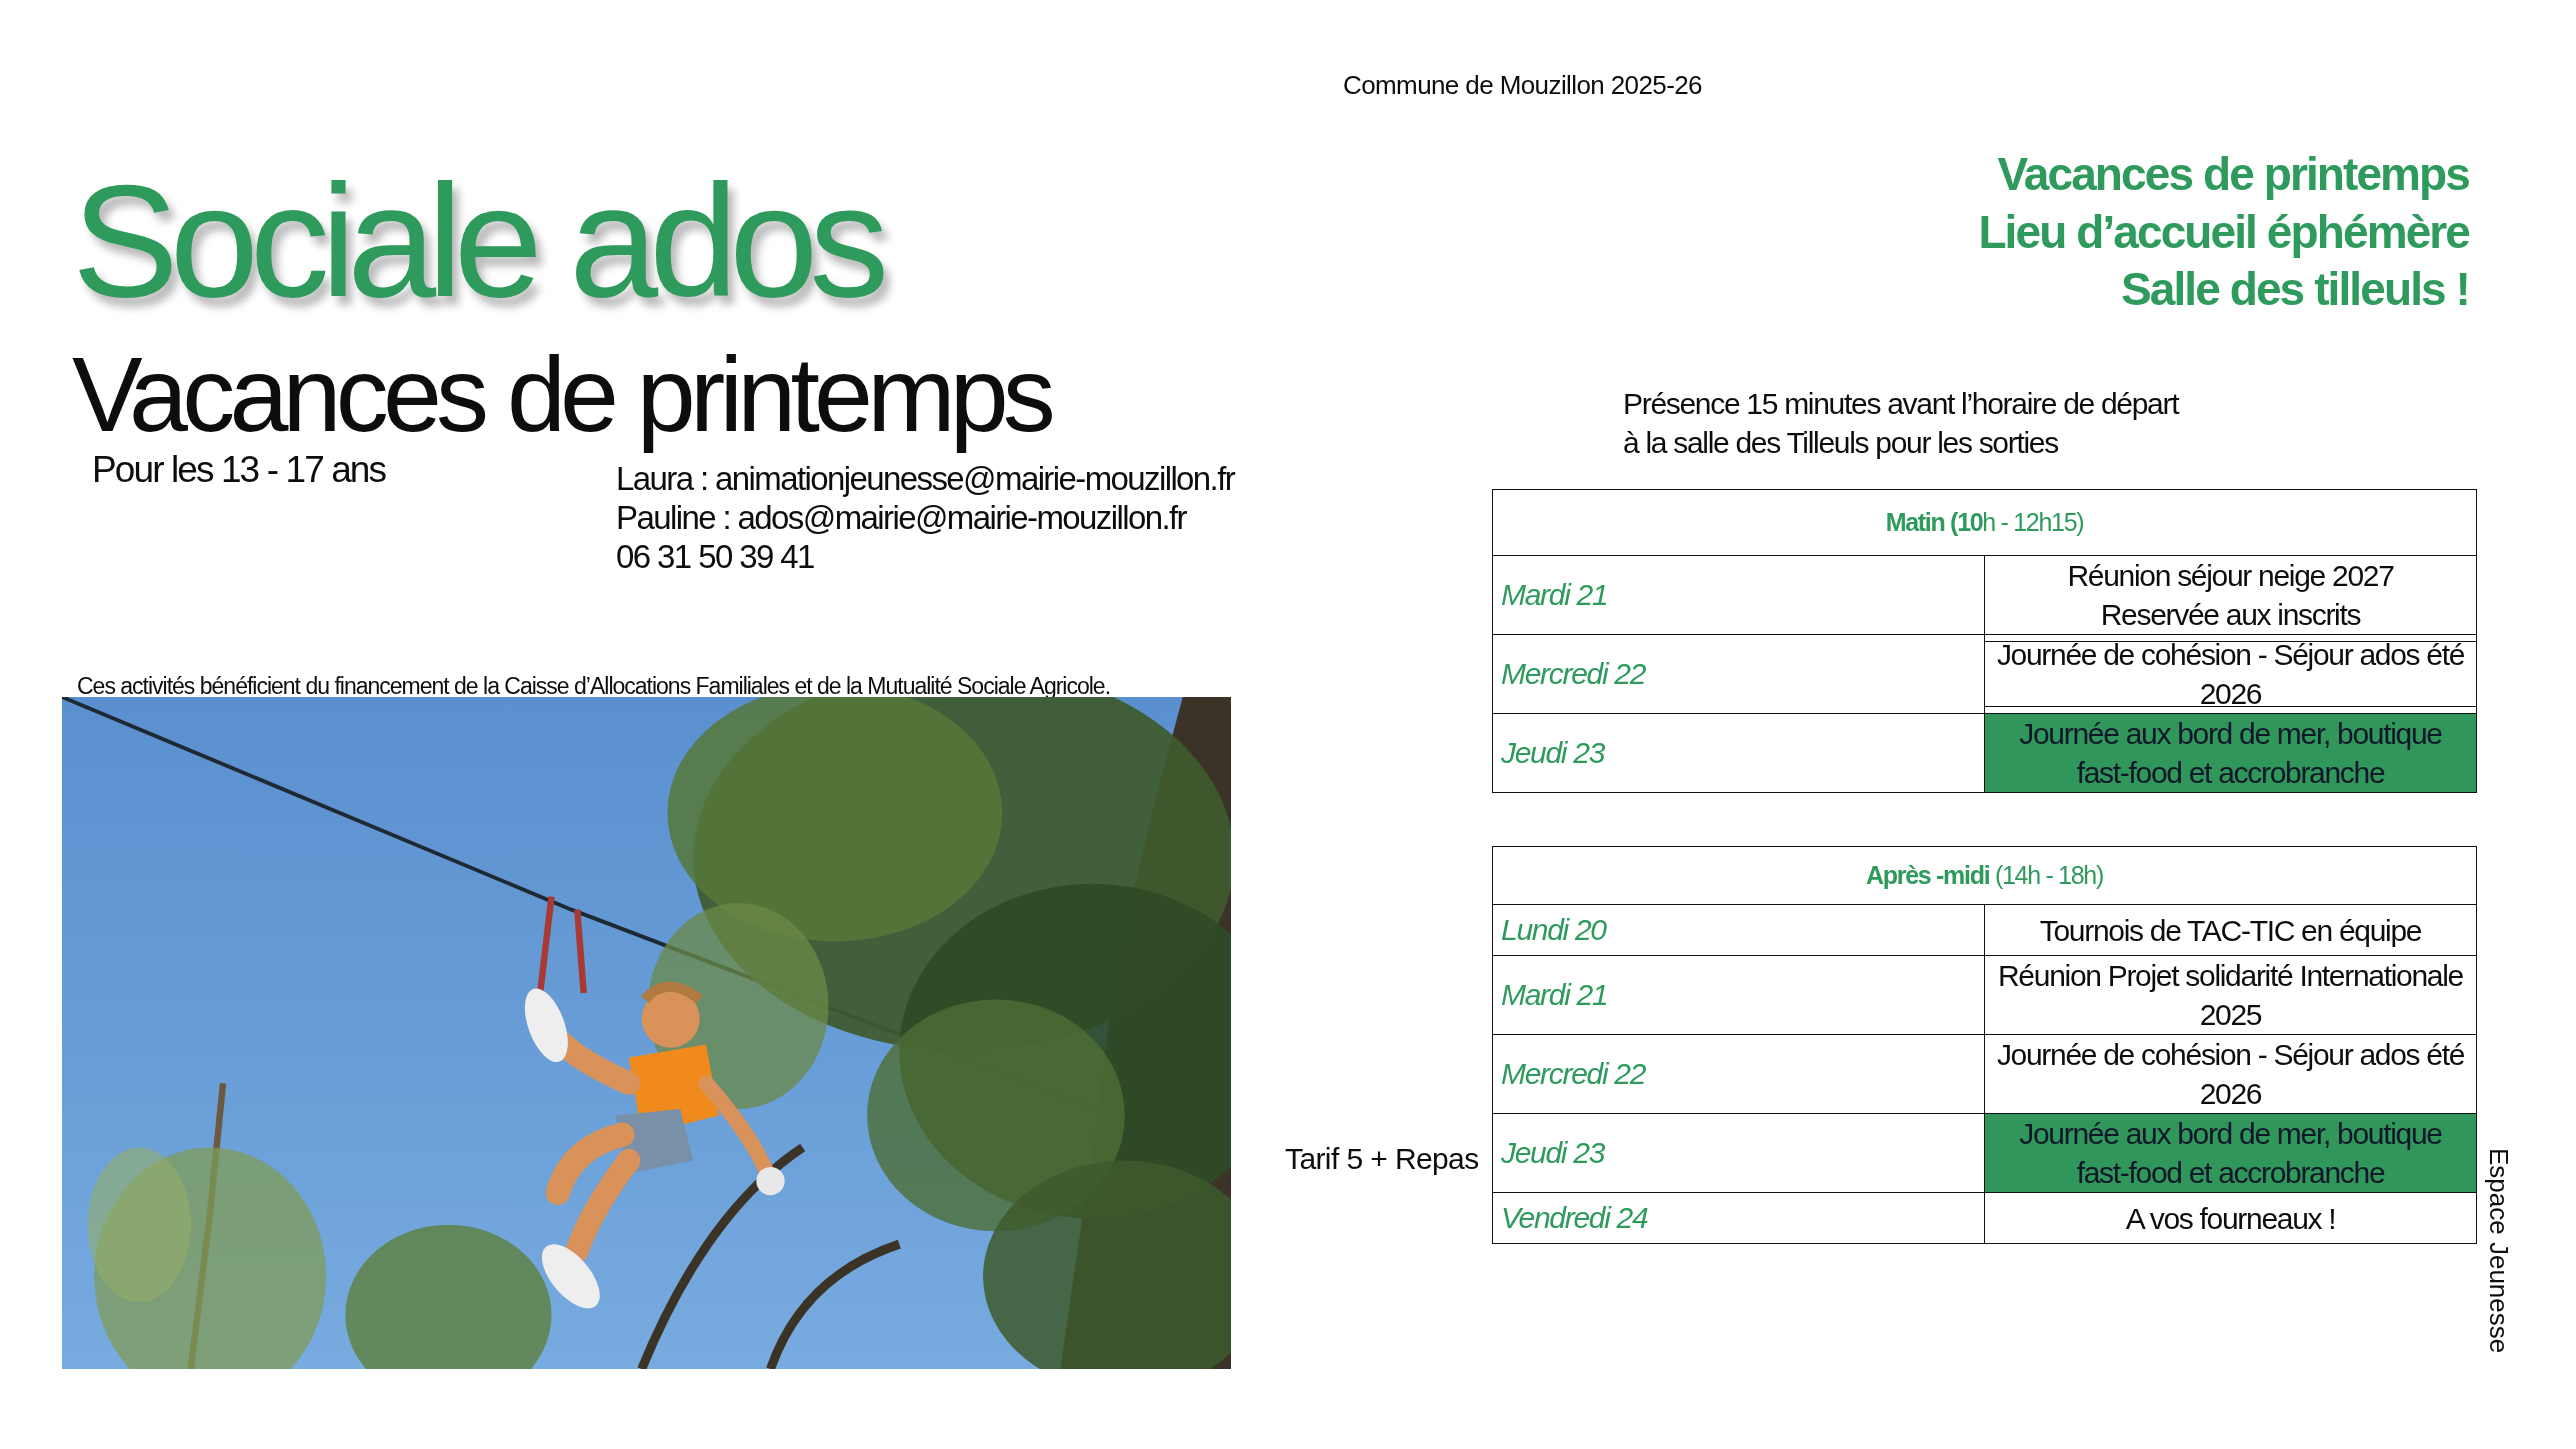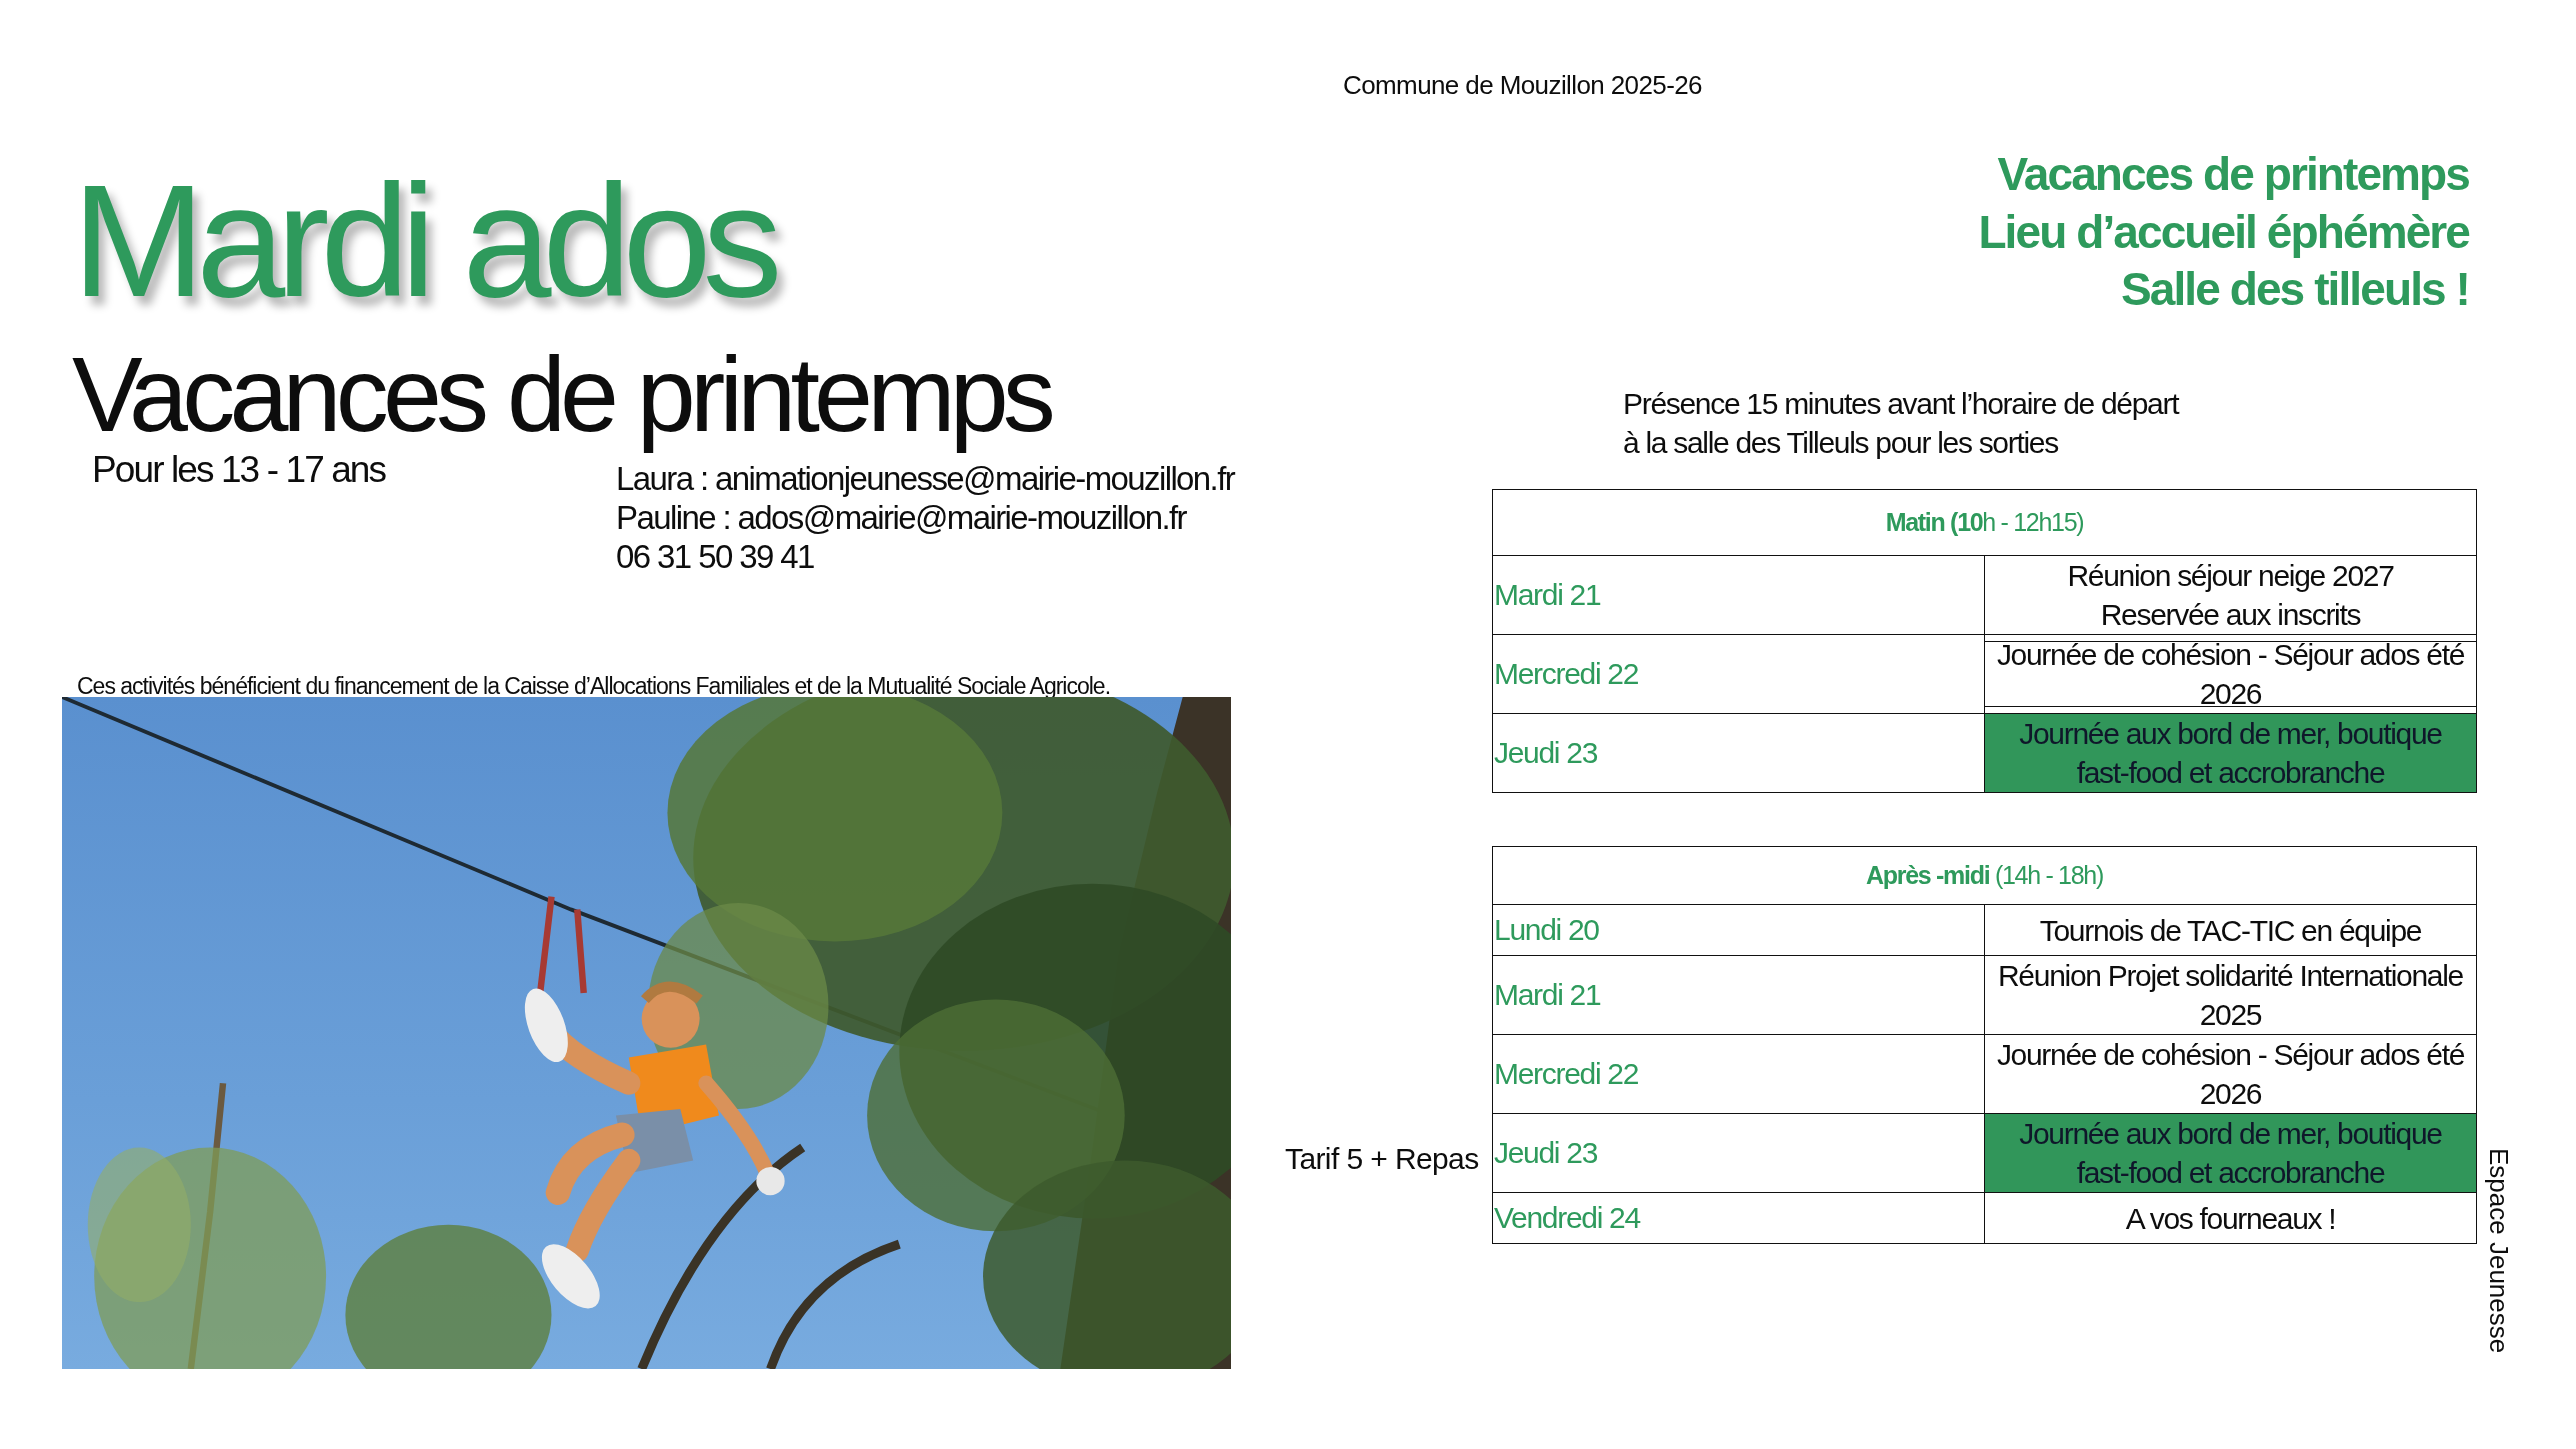--- a/index.html
+++ b/index.html
@@ -25,21 +25,21 @@
     .photo svg { position: absolute; left: 0; top: 0; width: 100%; height: 100%; }
 
     .right-head { right: 107px; text-align: right; font-size: 46px; font-weight: bold; color: #2e9a5c;
                   letter-spacing: -1.9px; line-height: 1; }
     .rh1 { top: 151px; } .rh2 { top: 209px; } .rh3 { top: 266px; }
 
     .presence { left: 1623px; width: 741px; text-align: left; font-size: 30px; letter-spacing: -1.3px; line-height: 39px; top: 384px; }
 
     table.sched { position: absolute; left: 1492px; width: 985px; border-collapse: collapse; table-layout: fixed; }
     table.sched td { border: 1.9px solid #111; padding: 0; vertical-align: middle; }
-    table.sched td.day { width: 187px; color: #2e9a5c; font-size: 30px; letter-spacing: -1.3px; padding-left: 1px; }
+    table.sched td.day { width: 187px; color: #2e9a5c; font-size: 30px; letter-spacing: -1.3px; padding-left: 8px; font-style: italic; }
     table.sched td.act { text-align: center; font-size: 30px; letter-spacing: -1.3px; line-height: 39px; }
     table.sched td.act.hl { background: #31965a; color: #0f172a; margin-top: 23px; }
     table.sched td.head { text-align: center; color: #2e9a5c; font-size: 25px; letter-spacing: -1.3px; }
     .b { font-weight: bold; }
     .t1 { top: 489px; }
     .t2 { top: 846px; }
     .t1 .r-head { height: 66px; }
     .t1 .r1 { height: 75px; }
     .t1 .r2 { height: 79px; }
     .t1 .r3 { height: 75px; }
@@ -50,21 +50,21 @@
 
     .tarif { left: 1285px; top: 1144px; font-size: 30px; letter-spacing: -0.6px; line-height: 1; }
     .vertical { left: 2486px; top: 1148px; font-size: 26px; line-height: 1; transform-origin: left top;
                 transform: translate(26px, 0) rotate(90deg); }
   </style>
 </head>
 <body>
 
 <div class="abs commune">Commune de Mouzillon 2025-26</div>
 
-<div class="abs title-green">Mardi ados</div>
+<div class="abs title-green">Sociale ados</div>
 <div class="abs title-black">Vacances de printemps</div>
 <div class="abs age">Pour les 13 - 17 ans</div>
 
 <div class="abs contact c1">Laura : animationjeunesse@mairie-mouzillon.fr</div>
 <div class="abs contact c2">Pauline : ados@mairie@mairie-mouzillon.fr</div>
 <div class="abs contact c3">06 31 50 39 41</div>
 
 <div class="abs funding">Ces activités bénéficient du financement de la Caisse d’Allocations Familiales  et de la Mutualité Sociale Agricole.</div>
 
 <div class="photo" title="Adolescente sur une tyrolienne entre les pins, ciel bleu">

